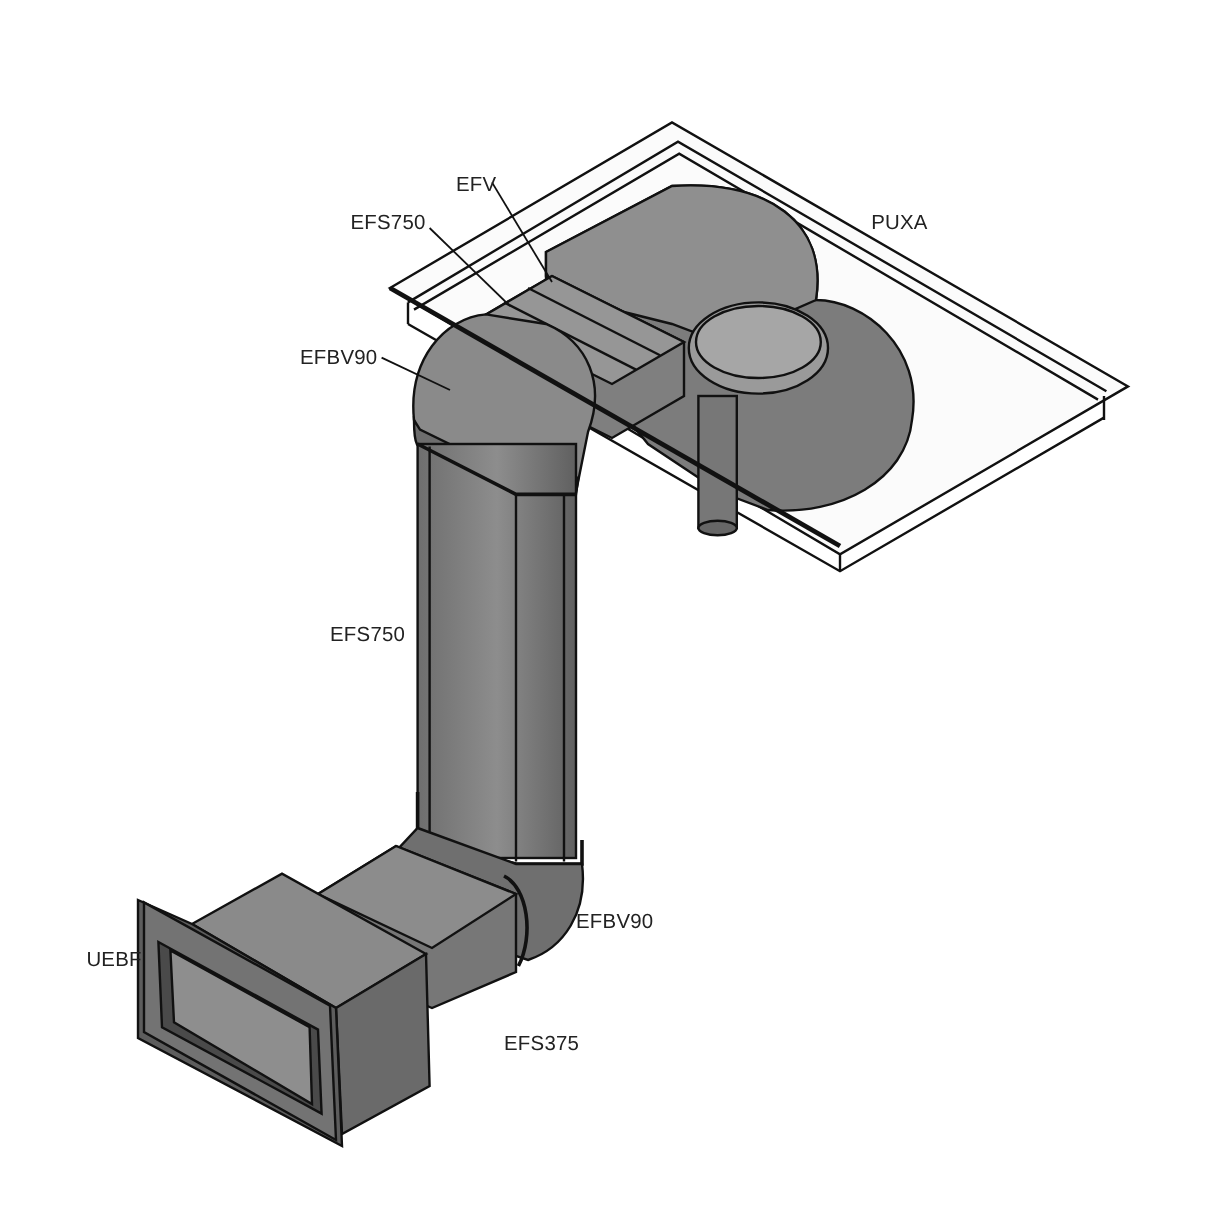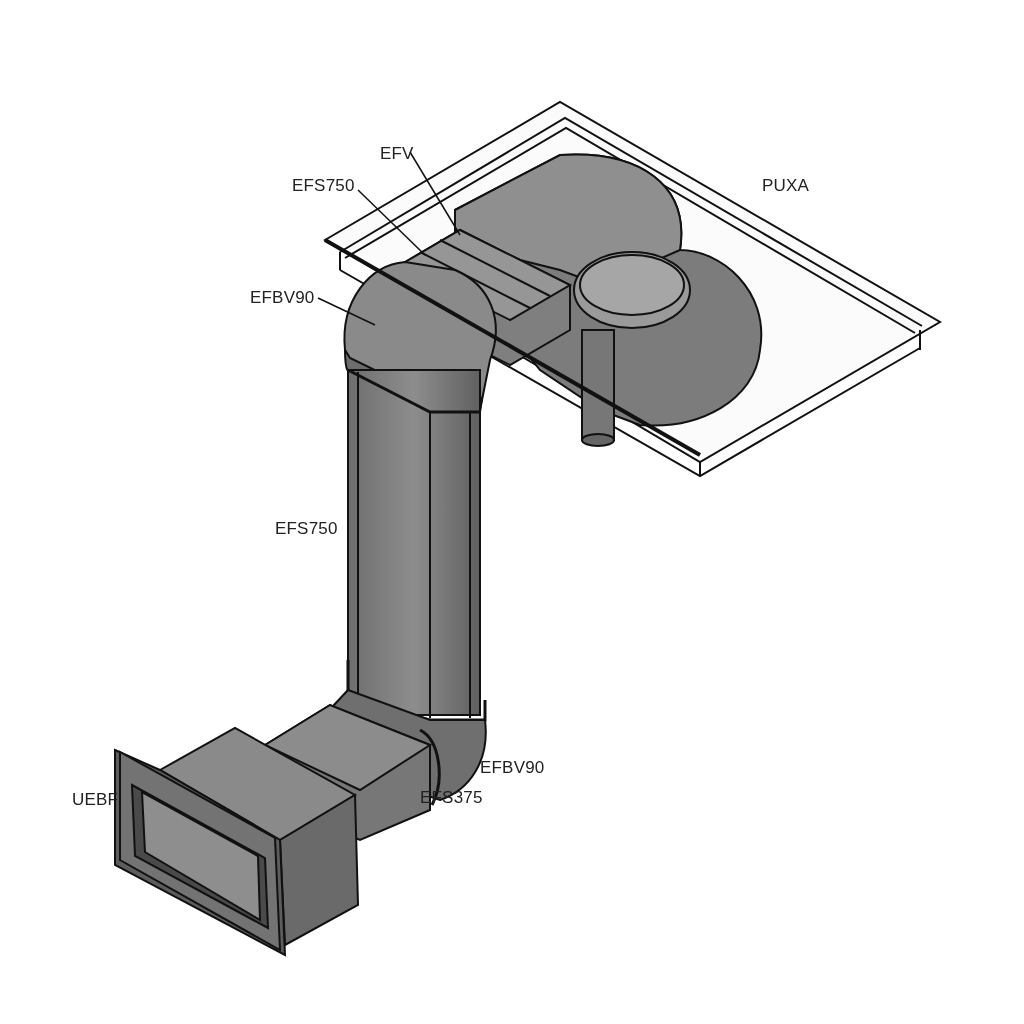--- a/index.html
+++ b/index.html
@@ -89,17 +89,17 @@
   <g stroke="#111" stroke-width="1.5" fill="none">
     <line x1="410" y1="152" x2="460" y2="235"></line>
     <line x1="358" y1="190" x2="425" y2="255"></line>
     <line x1="318" y1="298" x2="375" y2="325"></line>
   </g>
 </svg>
 
 <div class="lbl" style="left:380px;top:144px;text-align:center;">EFV</div>
 <div class="lbl" style="left:292px;top:176px;">EFS750</div>
 <div class="lbl" style="left:250px;top:288px;">EFBV90</div>
-<div class="lbl" style="left:762px;top:176px;text-align:right;">PUXA</div>
+<div class="lbl" style="left:726px;top:176px;text-align:right;">PUXA</div>
 <div class="lbl" style="left:275px;top:519px;">EFS750</div>
 <div class="lbl" style="left:480px;top:758px;">EFBV90</div>
-<div class="lbl" style="left:420px;top:788px;">EFS375</div>
+<div class="lbl" style="left:420px;top:860px;">EFS375</div>
 <div class="lbl" style="left:72px;top:790px;">UEBF</div>
 
 </body></html>

